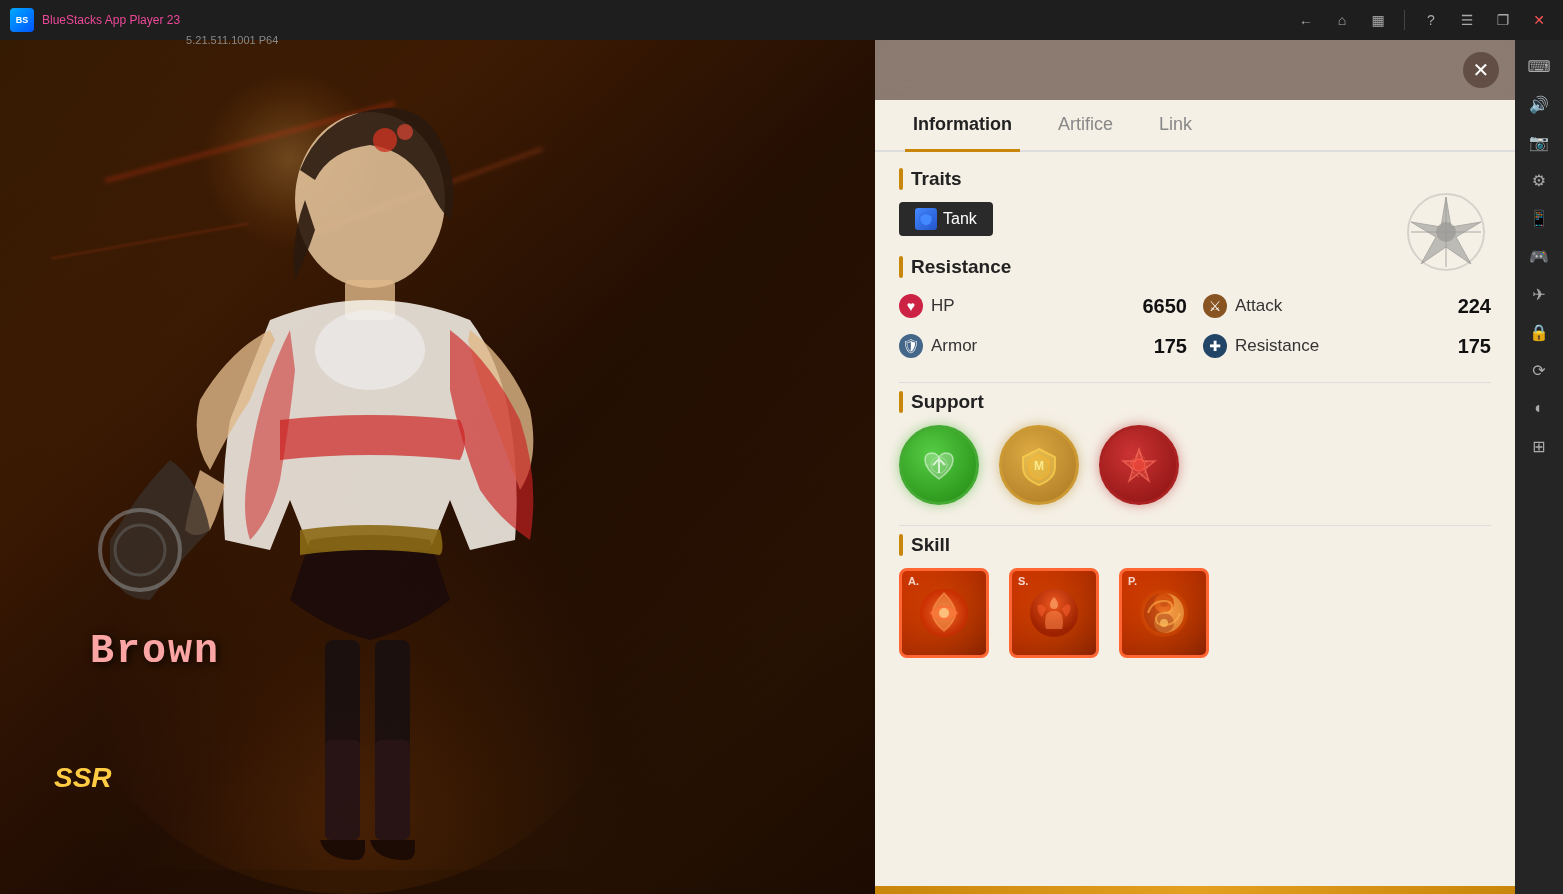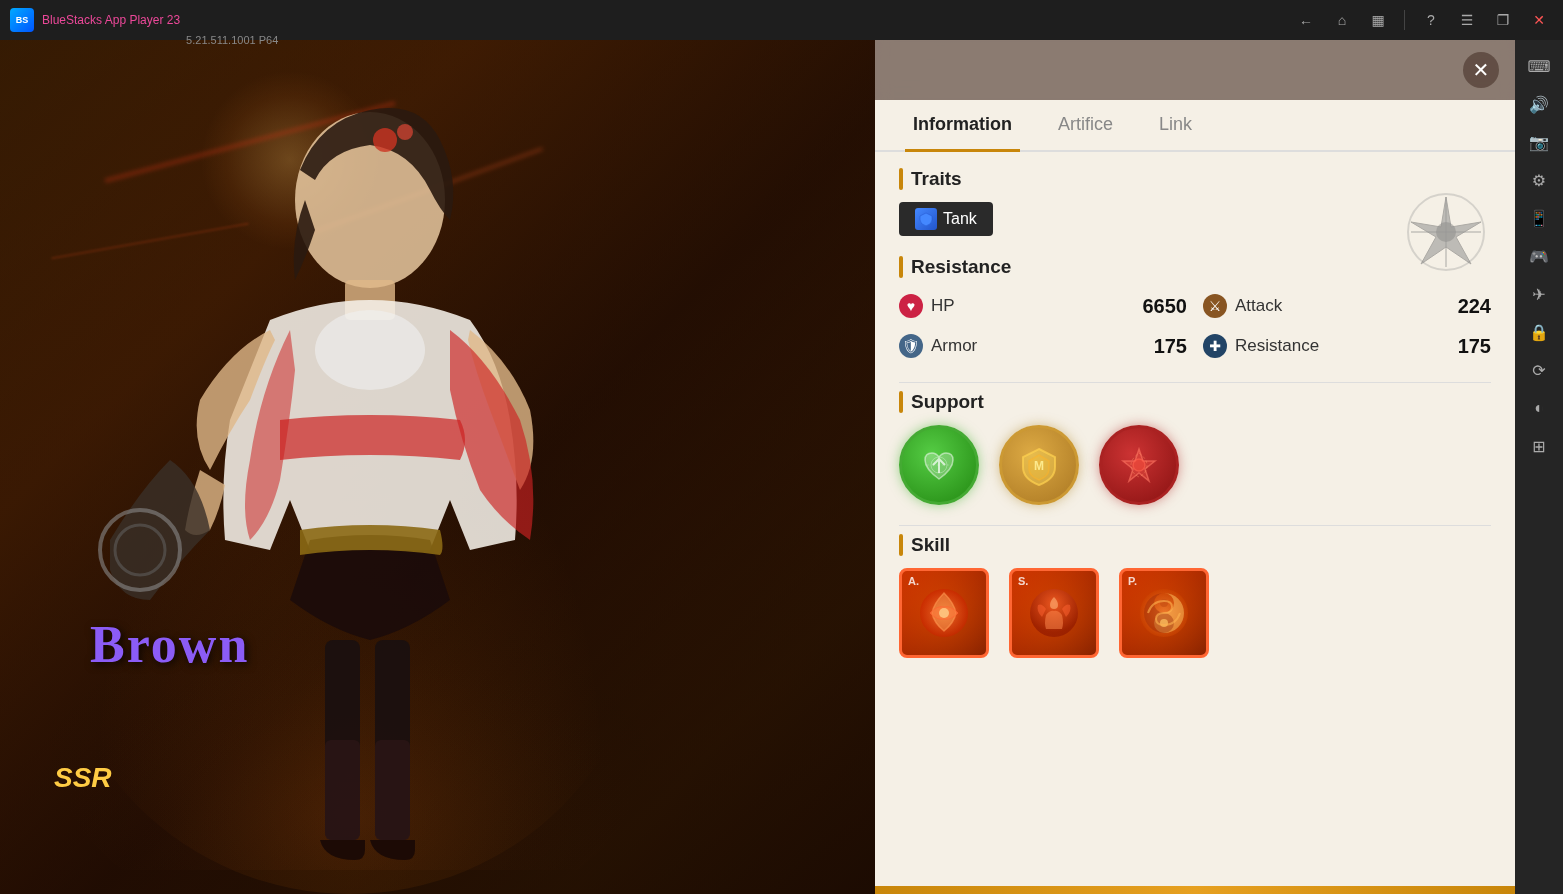--- a/index.html
+++ b/index.html
@@ -102,25 +102,25 @@
       width: 180px; height: 180px;
       background: radial-gradient(circle, rgba(255,200,100,0.4) 0%, rgba(255,150,50,0.1) 50%, transparent 70%);
       border-radius: 50%;
     }
 
     
     .character-name {
       position: absolute;
       bottom: 120px;
       left: 40px;
-      font-size: 52px;
+      font-size: 40px;
       font-weight: bold;
-      color: #8b5cf6;
+      color: #fca5a5;
       text-shadow: 2px 2px 8px rgba(0,0,0,0.8);
-      font-family: Liberation Serif, serif;
+      font-family: Liberation Mono, monospace;
       letter-spacing: 2px;
     }
     .character-ssr {
       font-size: 28px;
       color: #ffcc44;
       font-weight: bold;
       margin-left: 4px;
       vertical-align: middle;
       font-style: italic;
     }

